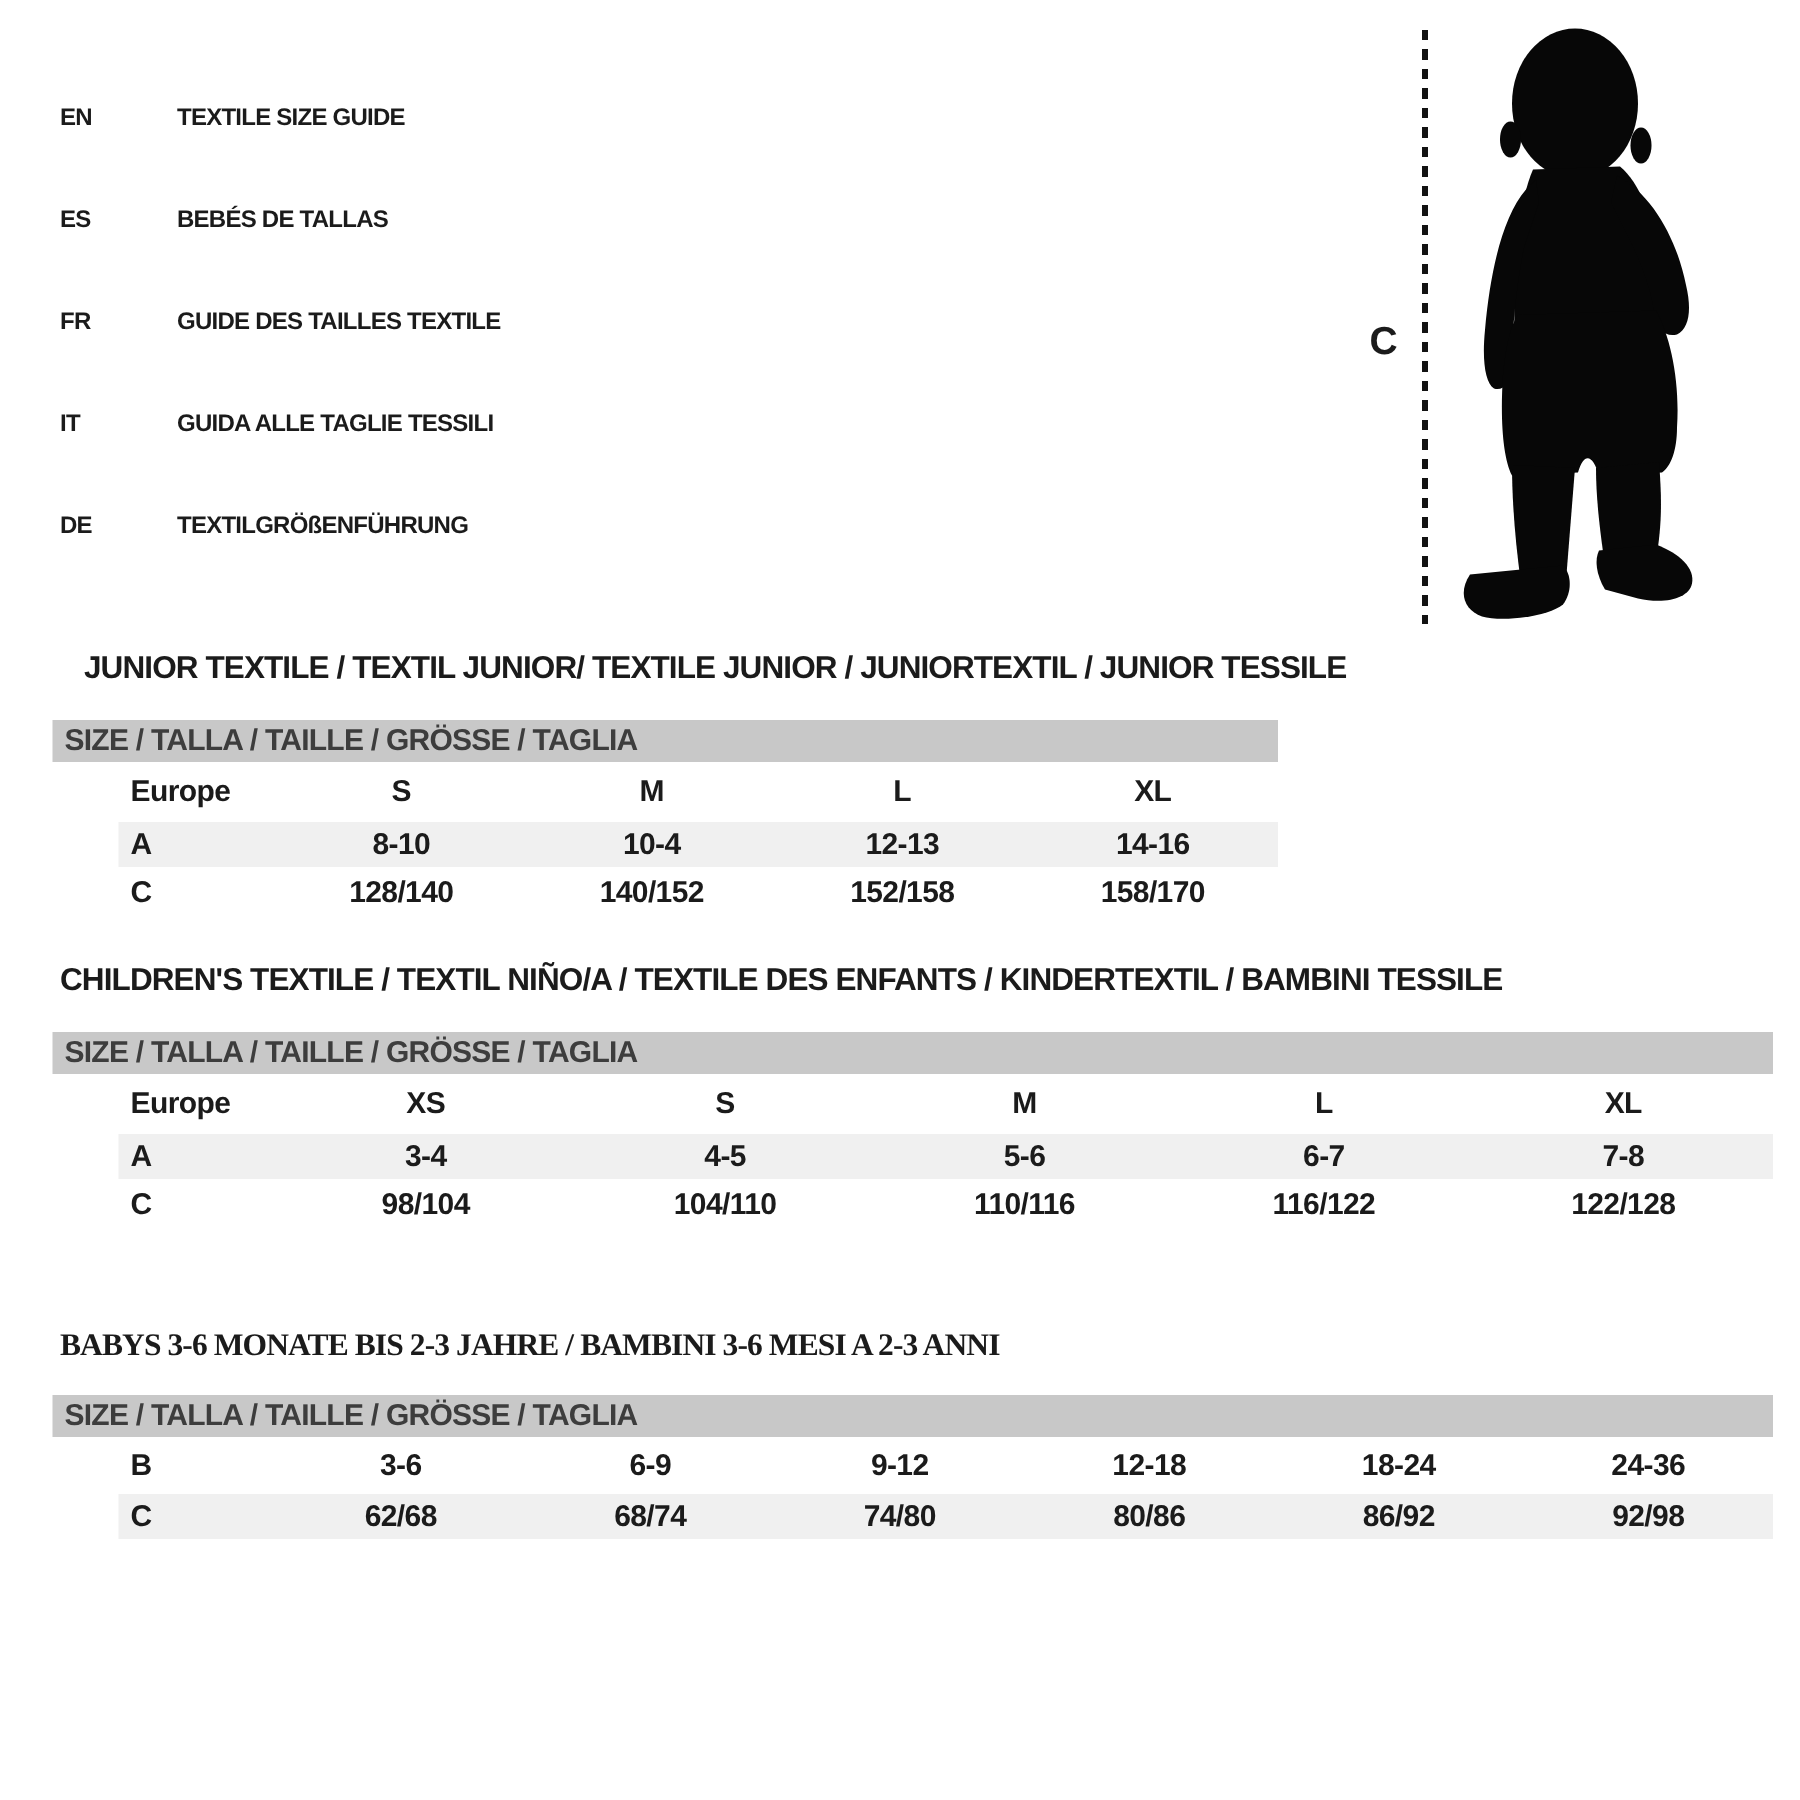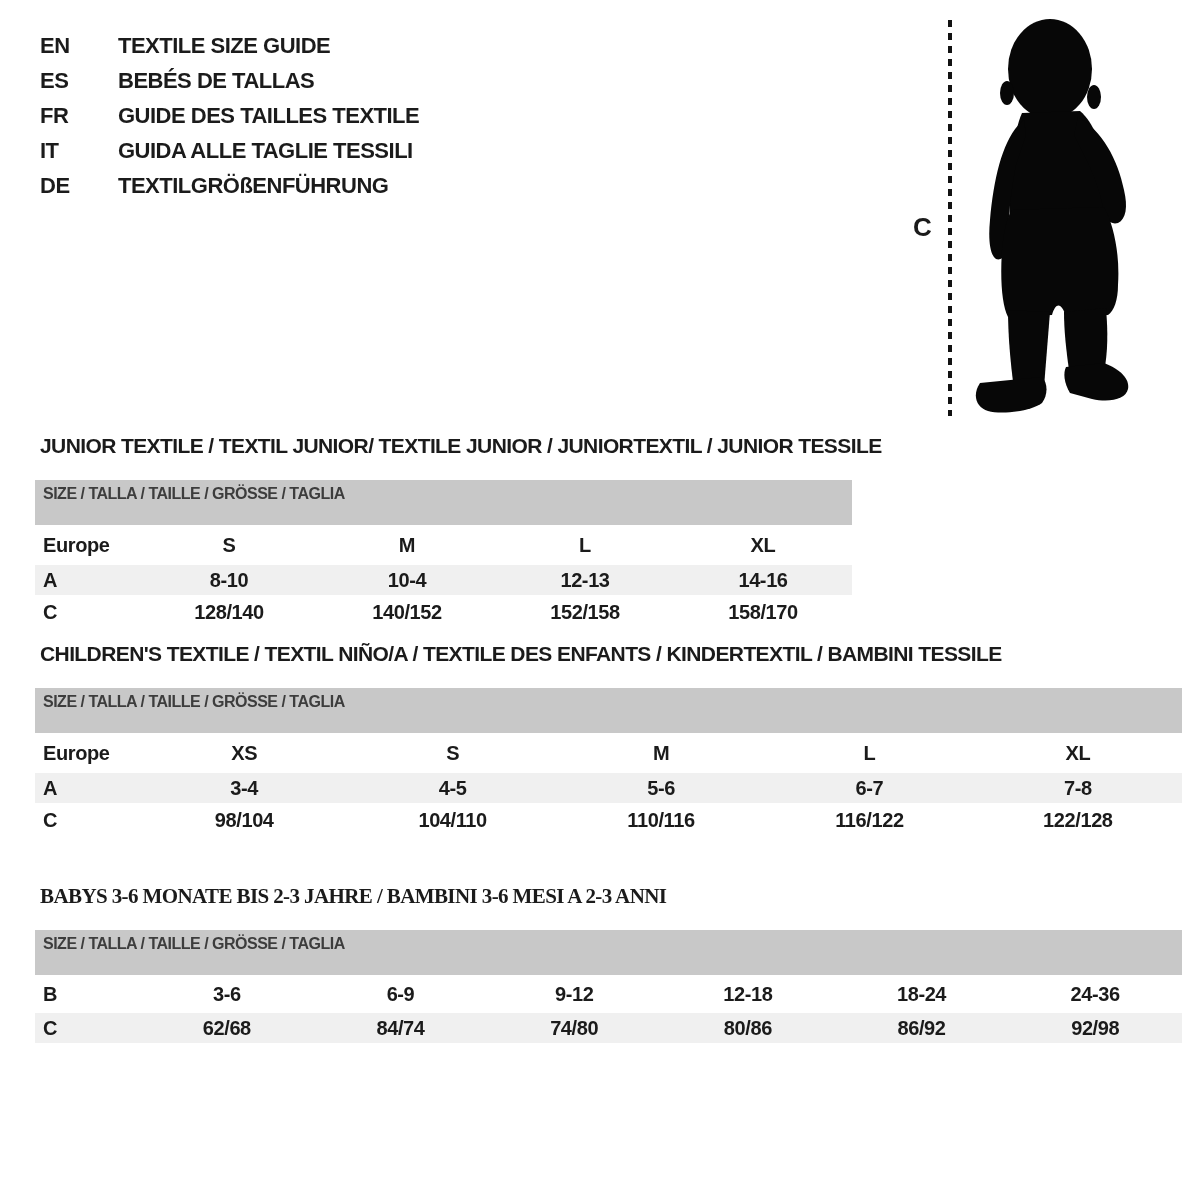--- a/index.html
+++ b/index.html
@@ -3,37 +3,37 @@
 <meta charset="utf-8">
 <style>
   html,body{margin:0;padding:0;background:#ffffff;}
   .canvas{
     position:relative;width:1200px;height:1200px;background:#ffffff;
     font-family:"Liberation Sans",sans-serif;color:#1b1b1b;overflow:hidden;
   }
   
   .lang{position:absolute;left:40px;top:28px;}
   .lang-row{display:flex;height:35px;align-items:center;
-    font-size:22px;font-weight:bold;letter-spacing:-0.5px;}
+    font-size:16px;font-weight:bold;letter-spacing:-0.5px;margin-top:33px;}
   .lang-code{width:78px;flex:0 0 78px;}
   
   .measure-line{position:absolute;left:948px;top:20px;width:4px;height:396px;
     background:repeating-linear-gradient(to bottom,#121212 0 7px,transparent 7px 13px);}
   .measure-c{position:absolute;left:913px;top:212px;font-size:26px;font-weight:bold;}
   .baby-svg{position:absolute;left:962px;top:14px;width:178px;height:404px;}
   .baby-svg *{fill:#070707;}
   
   .sec-title{position:absolute;left:40px;font-size:21px;font-weight:bold;
     letter-spacing:-0.6px;white-space:nowrap;}
   
   .tbl{position:absolute;left:35px;}
-  .size-bar{background:#c8c8c8;height:45px;line-height:28px;padding-left:8px;
-    font-size:16px;font-weight:bold;color:#3d3d3d;letter-spacing:-0.5px;}
+  .size-bar{background:#c8c8c8;height:28px;line-height:28px;padding-left:8px;
+    font-size:20px;font-weight:bold;color:#3d3d3d;letter-spacing:-0.5px;}
   .trow{display:flex;align-items:center;font-size:20px;font-weight:bold;
-    letter-spacing:-0.4px;}
+    letter-spacing:-0.4px;margin-left:44px;}
   .trow .lab{flex:0 0 105px;width:105px;padding-left:8px;box-sizing:border-box;text-align:left;}
   .trow .c{flex:1;text-align:center;}
   .alt{background:#f0f0f0;}
   
   .legend{position:absolute;left:40px;top:1072px;}
   .legend-line{height:34px;font-size:20px;font-weight:bold;letter-spacing:-0.5px;white-space:nowrap;}
 </style>
 </head>
 <body>
 
@@ -73,21 +73,21 @@
       <path d="M62,105 C42,120 32,160 28,205 C26,225 28,240 34,244 C40,246 46,240 46,228 C46,210 48,180 54,150 L64,120 Z"></path>
       <path d="M116,102 C140,115 156,145 162,175 C166,192 164,204 156,208 C148,210 142,204 141,194 C139,180 134,165 126,148 L112,120 Z"></path>
       <path d="M50,195 L142,192 C152,210 158,240 156,270 C156,285 152,296 146,300 L104,302 C100,288 94,286 90,300 L46,302 C40,290 38,265 40,235 C42,215 45,202 50,195 Z"></path>
       <path d="M46,295 L88,297 L82,372 L52,374 C48,345 46,318 46,295 Z"></path>
       <path d="M102,297 L144,293 C146,318 146,335 142,358 L108,362 C104,335 102,315 102,297 Z"></path>
       <path d="M18,368 L80,362 C86,368 86,380 80,388 C70,396 40,400 26,396 C14,392 10,380 18,368 Z"></path>
       <path d="M104,352 L142,348 C158,354 168,364 166,374 C164,384 148,388 130,384 L108,378 C102,368 101,358 104,352 Z"></path>
     </g>
   </svg>
 
-  <div class="sec-title" style="top:434px;">JUNIOR TEXTILE / TEXTIL JUNIOR/ TEXTILE JUNIOR / JUNIORTEXTIL / JUNIOR TESSILE</div>
+  <div class="sec-title" style="top:434px;margin-left:16px;">JUNIOR TEXTILE / TEXTIL JUNIOR/ TEXTILE JUNIOR / JUNIORTEXTIL / JUNIOR TESSILE</div>
   <div class="tbl" style="top:480px;width:817px;">
     <div class="size-bar">SIZE / TALLA / TAILLE / GRÖSSE / TAGLIA</div>
     <div class="trow" style="height:40px;">
       <span class="lab">Europe</span>
       <span class="c">S</span>
       <span class="c">M</span>
       <span class="c">L</span>
       <span class="c">XL</span>
     </div>
     <div class="trow alt" style="height:30px;">
@@ -143,21 +143,21 @@
       <span class="c">3-6</span>
       <span class="c">6-9</span>
       <span class="c">9-12</span>
       <span class="c">12-18</span>
       <span class="c">18-24</span>
       <span class="c">24-36</span>
     </div>
     <div class="trow alt" style="height:30px;">
       <span class="lab">C</span>
       <span class="c">62/68</span>
-      <span class="c">84/74</span>
+      <span class="c">68/74</span>
       <span class="c">74/80</span>
       <span class="c">80/86</span>
       <span class="c">86/92</span>
       <span class="c">92/98</span>
     </div>
   </div>
 
 
 </div>
 

